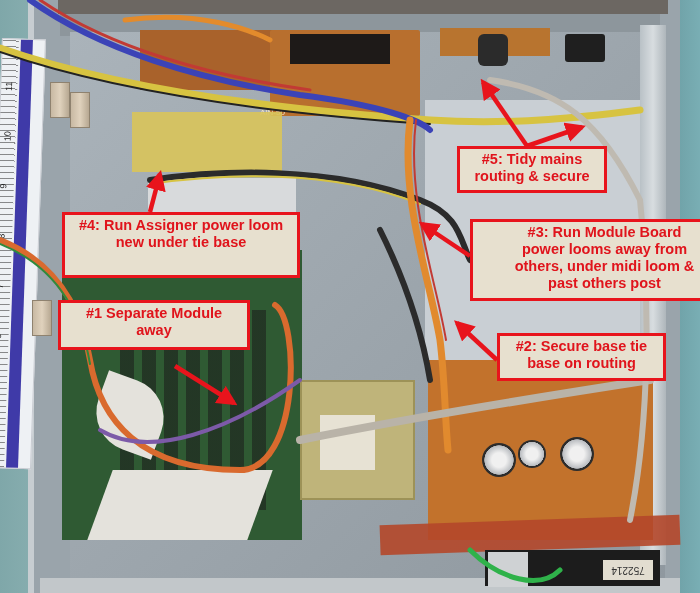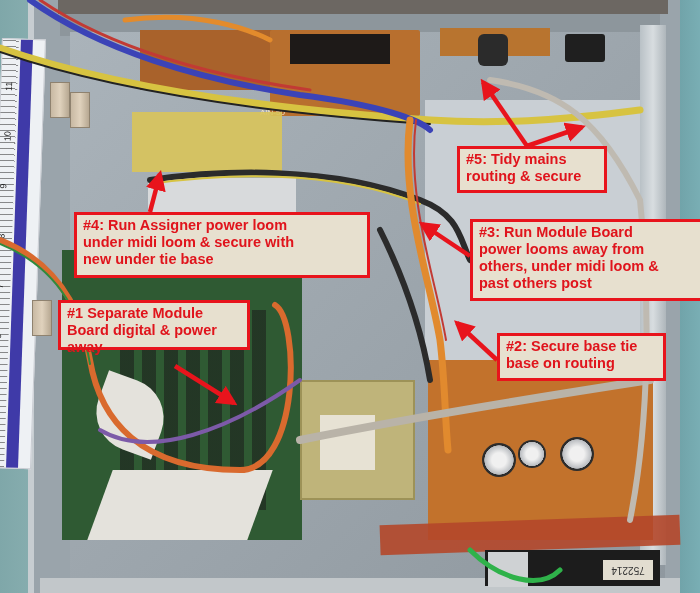--- a/index.html
+++ b/index.html
@@ -39,21 +39,21 @@
   .mains-board { left:440px; top:28px; width:110px; height:28px; background:#b8742f; }
   .mains-coil { left:478px; top:34px; width:30px; height:32px; border-radius:6px; background:#2b2b2b; }
   .mains-socket { left:565px; top:34px; width:40px; height:28px; background:#1f1f1f; border-radius:3px; }
   .ribbon { background:#e4e2dc; }
   .bottom-module { left:485px; top:550px; width:175px; height:36px; background:#1c1c1c; }
   .bottom-label { left:603px; top:560px; width:50px; height:20px; background:#e2ddd0; font-size:10px; color:#333; text-align:center; line-height:20px; transform:rotate(180deg); }
   .bottom-plate { left:488px; top:552px; width:40px; height:35px; background:#cfd2d4; }
   .red-sheet { left:380px; top:520px; width:300px; height:30px; background:#b4472a; transform:rotate(-2deg); opacity:.9; }
   svg.wires { left:0; top:0; }
   
-  .note { position:absolute; background:#e7e0cf; border:3px solid #e8141c; color:#e0141c; font-weight:bold; font-size:14.5px; line-height:17px; padding:2px 6px; }
+  .note { position:absolute; background:#e7e0cf; border:3px solid #e8141c; color:#e0141c; font-weight:bold; font-size:14.5px; line-height:17px; padding:2px 6px;text-align:center; }
   .arrows { left:0; top:0; pointer-events:none; }
 </style>
 </head>
 <body>
 
 <div id="stage">
   <div class="abs bench"></div>
   <div class="abs right-tab"></div>
   <div class="abs chassis"></div>
   <div class="abs top-lip"></div>
@@ -134,29 +134,27 @@
     <g stroke="#e8141c" stroke-width="4.5" fill="none" marker-end="url(#ah)">
       <line x1="150" y1="212" x2="160" y2="174"></line>
       <line x1="175" y1="366" x2="234" y2="403"></line>
       <line x1="527" y1="146" x2="483" y2="82"></line>
       <line x1="527" y1="146" x2="582" y2="127"></line>
       <line x1="470" y1="256" x2="422" y2="224"></line>
       <line x1="497" y1="360" x2="457" y2="323"></line>
     </g>
   </svg>
 
-  <div class="note" style="left:74px;top:212px;width:296px;height:66px">
+  <div class="note" style="left:62px;top:212px;width:238px;height:66px">
     <div>#4: Run Assigner power loom</div>
-    <div>under midi loom &amp; secure with</div>
     <div>new under tie base</div>
   </div>
 
   <div class="note" style="left:58px;top:300px;width:192px;height:50px">
     <div>#1 Separate Module</div>
-    <div>Board digital &amp; power</div>
     <div>away</div>
   </div>
 
   <div class="note" style="left:457px;top:146px;width:150px;height:47px">
     <div>#5: Tidy mains</div>
     <div>routing &amp; secure</div>
   </div>
 
   <div class="note" style="left:470px;top:219px;width:269px;height:82px">
     <div>#3: Run Module Board</div>

